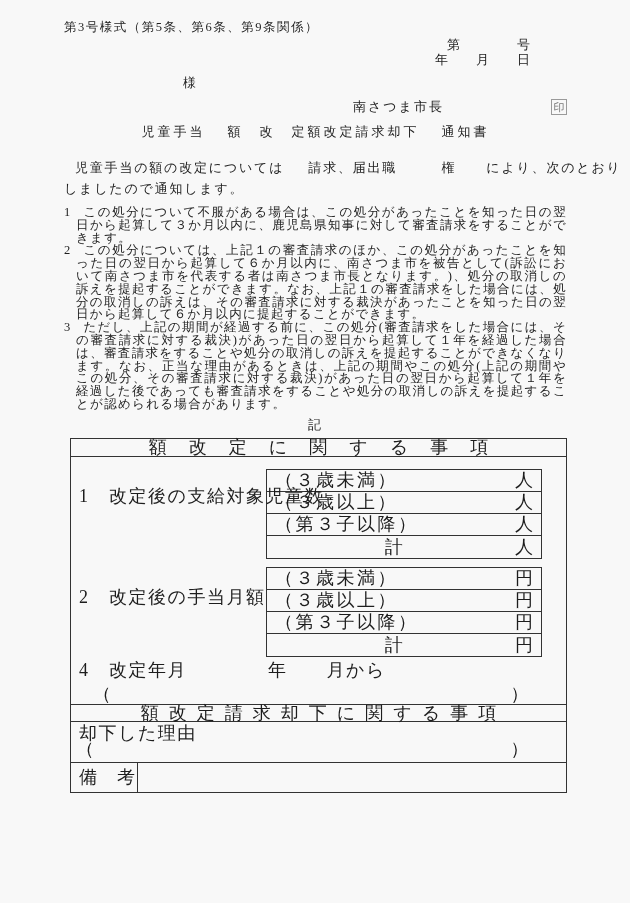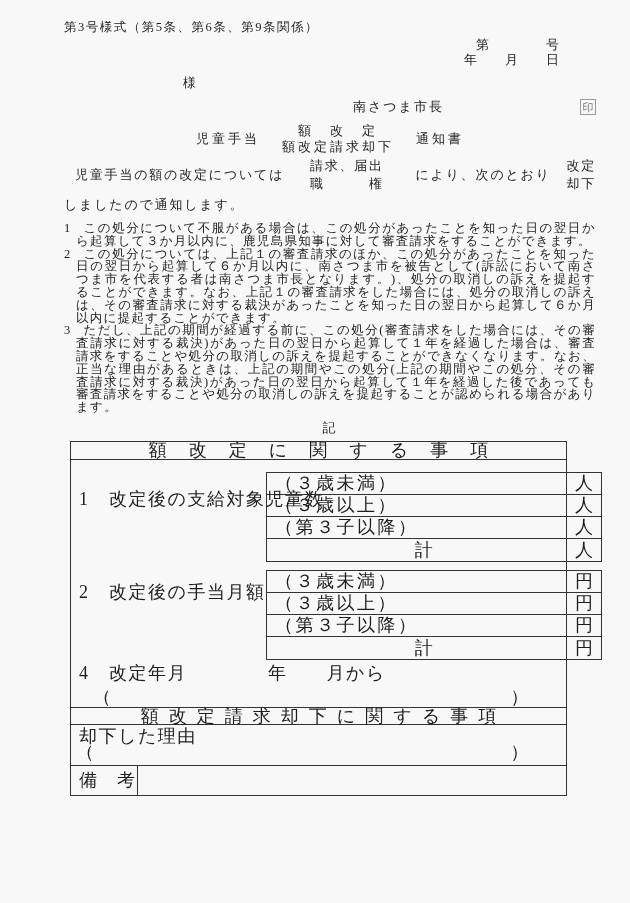--- a/index.html
+++ b/index.html
@@ -3,64 +3,64 @@
 <meta charset="utf-8">
 <style>
   * { margin:0; padding:0; box-sizing:border-box; }
   html,body { width:630px; height:903px; }
   body {
     background:#f8f8f8;
     color:#1d1d1d;
     font-family:"Liberation Serif","DejaVu Serif",serif;
     font-size:13px;
   }
-  .page { position:relative; width:630px; height:903px; padding:20px 34px 0 64px; overflow:hidden; }
+  .page { position:relative; width:630px; height:903px; padding:20px 63px 0 64px; overflow:hidden; }
 
   .form-number { font-size:12.5px; letter-spacing:1.5px; height:15px; line-height:15px; }
 
   .docnum-row, .date-row { display:flex; justify-content:flex-end; padding-right:36px; letter-spacing:1px; height:15px; line-height:15px; white-space:nowrap; }
   .docnum-row { margin-top:2px; }
   .gap-wide { display:inline-block; width:56px; }
   .gap-mid  { display:inline-block; width:27px; }
 
   .addressee-row { margin-top:8px; height:15px; line-height:15px; padding-left:119px; letter-spacing:1px; }
 
   .issuer-row { margin-top:8px; height:17px; display:flex; align-items:center; }
   .issuer { margin-left:289px; letter-spacing:2px; }
   .seal { margin-left:auto; width:16px; height:16px; line-height:15px; text-align:center; border:1px solid #9a9a9a; color:#787878; font-size:11px; letter-spacing:0; }
 
   .title-row { margin-top:8px; display:flex; justify-content:center; align-items:center; white-space:nowrap; letter-spacing:3px; }
   .title-row .t-left { margin-right:22px; }
   .title-row .t-right { margin-left:22px; }
-  .stack { display:flex; flex-direction:column; align-items:center; }
+  .stack { display:flex; flex-direction:row; align-items:center; }
   .stack > span { line-height:14px; height:14px; }
   .title-stack > span { margin:1px 0; }
 
-  .intro-row { margin-top:2px; display:flex; align-items:center; padding-left:11px; white-space:nowrap; letter-spacing:1.8px;justify-content:space-between; }
+  .intro-row { margin-top:18px; display:flex; align-items:center; padding-left:11px; white-space:nowrap; letter-spacing:1.8px;justify-content:space-between; }
   .intro-row .i-stack1 { margin-left:24px; }
   .intro-row .i-mid { margin-left:30px; }
   .intro-row .i-stack2 { margin-left:14px; }
   .intro-stack > span { margin:2px 0; }
   .intro-tail { margin-top:4px; height:15px; line-height:15px; letter-spacing:1.8px; }
 
   .notes { margin-top:10px; font-size:12.5px; line-height:12.8px; letter-spacing:1.3px; text-align:justify; }
   .note { padding-left:12px; text-indent:-12px; }
   .note-num { padding-right:13px; letter-spacing:0; }
 
   .ki { margin-top:6px; text-align:center; height:15px; line-height:15px; letter-spacing:2px; }
 
   .form-table { margin:6px 0 0 6px; width:497px; border:1px solid #333; font-size:18px; }
   .t-header { height:18px; line-height:17px; text-align:center; border-bottom:1px solid #333; letter-spacing:22px; text-indent:22px; white-space:nowrap; }
   .t-header2 { height:18px; line-height:17px; text-align:center; border-top:1px solid #333; border-bottom:1px solid #333; letter-spacing:10px; text-indent:10px; white-space:nowrap; }
 
   .t-section { position:relative; }
   .t-section-label { position:absolute; left:8px; letter-spacing:1.5px; white-space:nowrap; }
   .t-section1 .t-section-label { top:15px; }
-  .t-section2 .t-section-label { top:10px; }
-  .t-box { margin-left:195px; width:336px; border:1px solid #333; }
+  .t-section2 .t-section-label { top:18px; }
+  .t-box { margin-left:195px; width:276px; border:1px solid #333; }
   .t-section1 .t-box { margin-top:12px; }
   .t-section2 .t-box { margin-top:8px; }
   .t-row { display:flex; align-items:center; height:22px; padding:0 8px; border-bottom:1px solid #333; letter-spacing:2.5px; }
   .t-row:last-child { border-bottom:none; }
   .t-row .r-label { flex:1; white-space:nowrap; }
   .t-row.total .r-label { text-align:center; }
   .t-row .r-unit { letter-spacing:0; }
 
   .t-line3 { margin-top:3px; height:20px; display:flex; align-items:center; letter-spacing:1.5px; }
   .t-line3 .l3-label { width:197px; padding-left:8px; }

